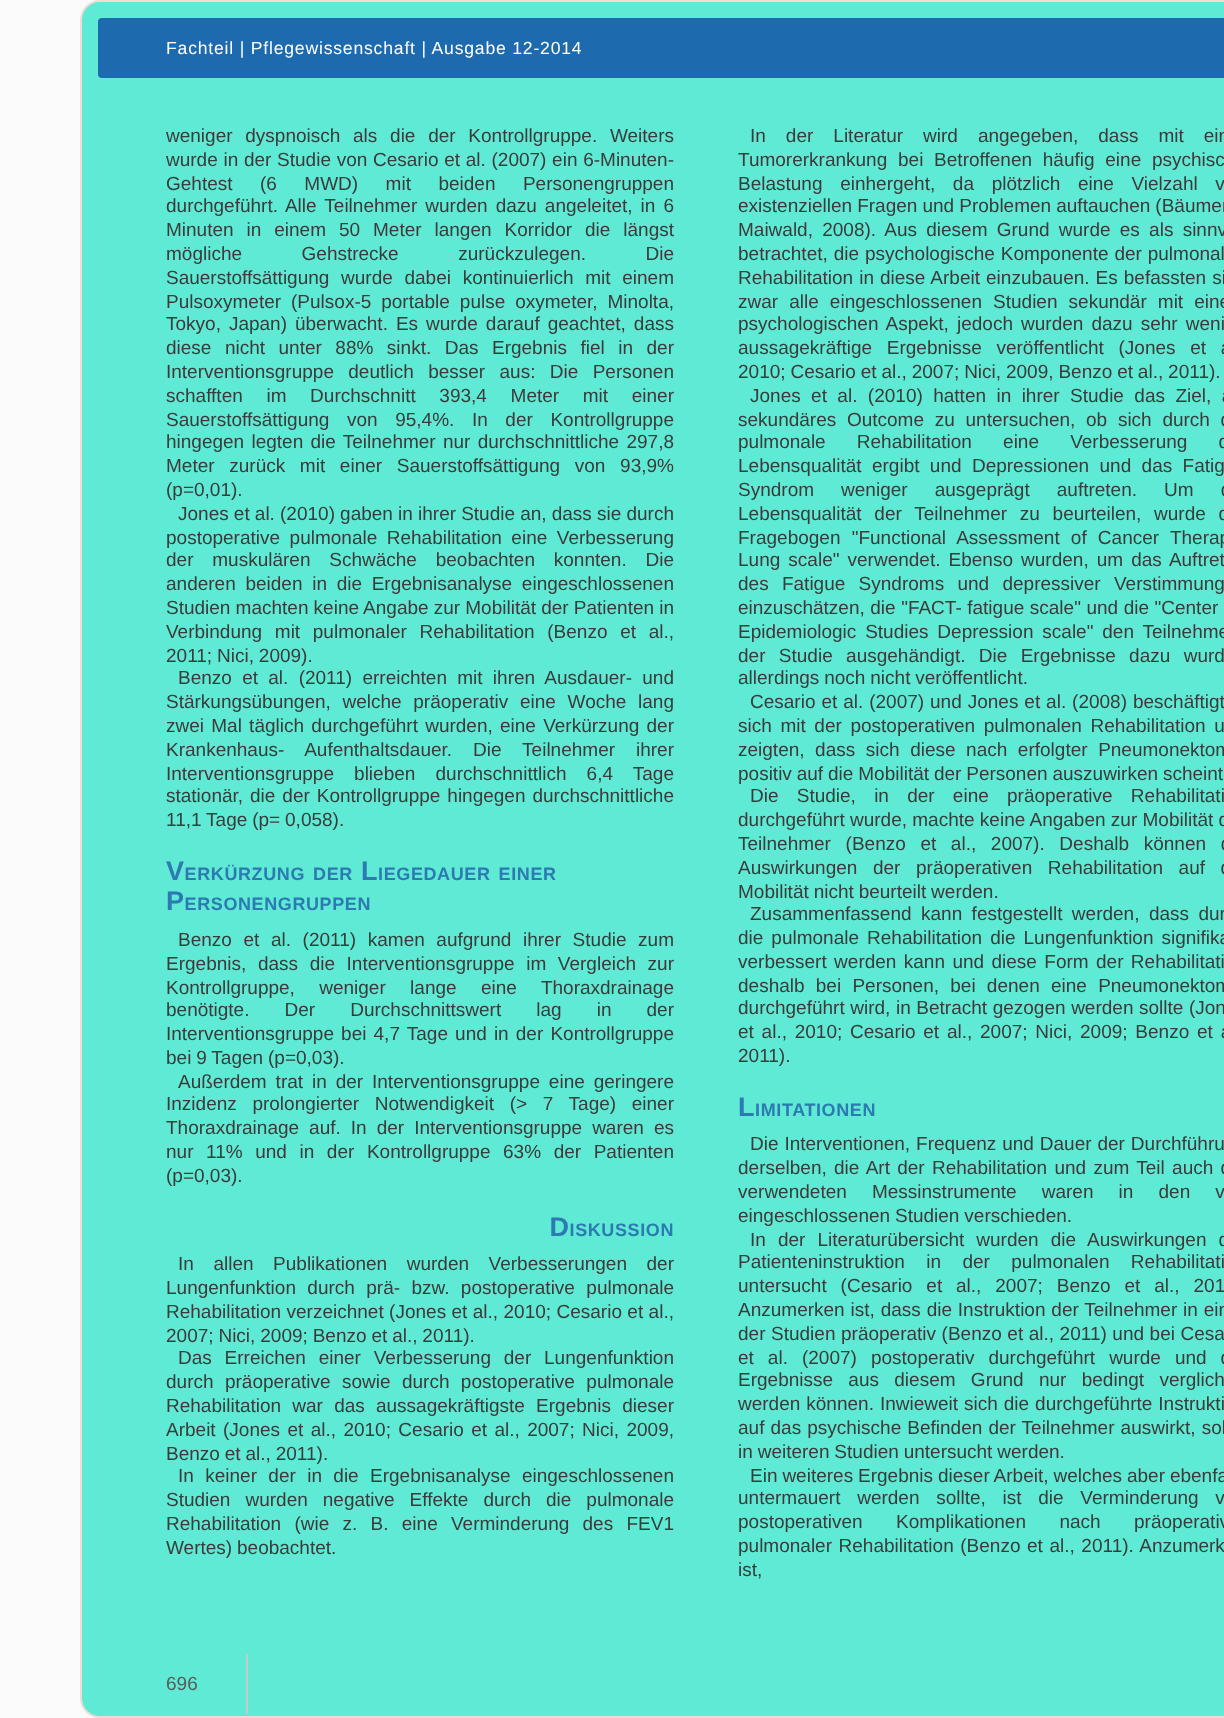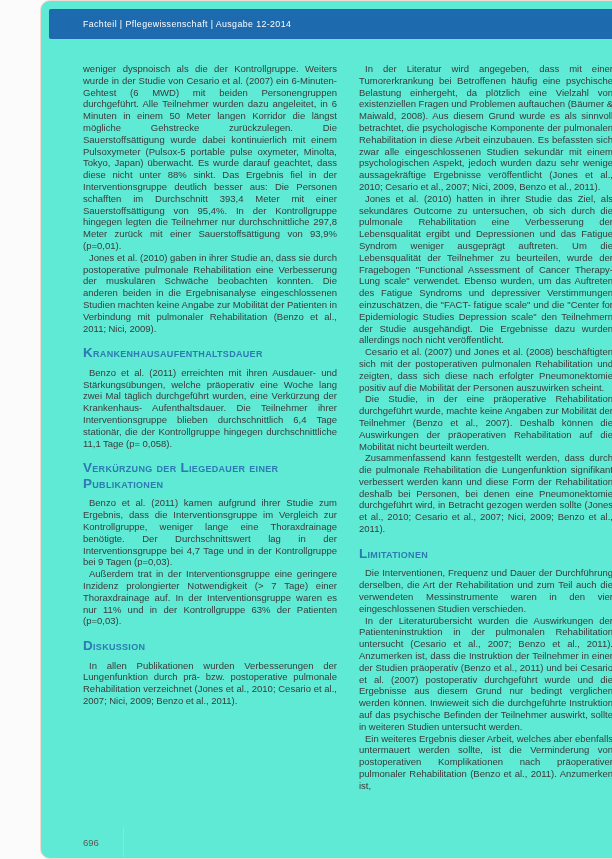--- a/index.html
+++ b/index.html
@@ -23,21 +23,21 @@
   }
   .topbar-text{
     color:#ffffff;
     font-size:8.8px;
     letter-spacing:0.4px;
   }
   .content{
     position:absolute;
     top:62px;left:42px;right:42px;
     display:flex;
-    gap:22px;
+    gap:32px;
   }
   .col{
     width:254px;
     flex:0 0 254px;
   }
   .p{
     margin:0;
     font-size:9.5px;
     line-height:11.8px;
     text-align:justify;
@@ -83,27 +83,28 @@
 <div class="page">
 
   <div class="topbar" style="background: rgb(29, 106, 174);">
     <span class="topbar-text">Fachteil | Pflegewissenschaft | Ausgabe 12-2014</span>
   </div>
 
   <div class="content">
     <div class="col">
         <p class="p no-indent">weniger dyspnoisch als die der Kontrollgruppe. Weiters wurde in der Studie von Cesario et al. (2007) ein 6-Minuten- Gehtest (6 MWD) mit beiden Personengruppen durchgeführt. Alle Teilnehmer wurden dazu angeleitet, in 6 Minuten in einem 50 Meter langen Korridor die längst mögliche Gehstrecke zurückzulegen. Die Sauerstoffsättigung wurde dabei kontinuierlich mit einem Pulsoxymeter (Pulsox-5 portable pulse oxymeter, Minolta, Tokyo, Japan) überwacht. Es wurde darauf geachtet, dass diese nicht unter 88% sinkt. Das Ergebnis fiel in der Interventionsgruppe deutlich besser aus: Die Personen schafften im Durchschnitt 393,4 Meter mit einer Sauerstoffsättigung von 95,4%. In der Kontrollgruppe hingegen legten die Teilnehmer nur durchschnittliche 297,8 Meter zurück mit einer Sauerstoffsättigung von 93,9% (p=0,01).</p>
         <p class="p">Jones et al. (2010) gaben in ihrer Studie an, dass sie durch postoperative pulmonale Rehabilitation eine Verbesserung der muskulären Schwäche beobachten konnten. Die anderen beiden in die Ergebnisanalyse eingeschlossenen Studien machten keine Angabe zur Mobilität der Patienten in Verbindung mit pulmonaler Rehabilitation (Benzo et al., 2011; Nici, 2009).</p>
-        <div class="heading" style="color: rgb(45, 122, 178);">Krankenhausaufenthaltsdauer</div>
         <p class="p">Benzo et al. (2011) erreichten mit ihren Ausdauer- und Stärkungsübungen, welche präoperativ eine Woche lang zwei Mal täglich durchgeführt wurden, eine Verkürzung der Krankenhaus- Aufenthaltsdauer. Die Teilnehmer ihrer Interventionsgruppe blieben durchschnittlich 6,4 Tage stationär, die der Kontrollgruppe hingegen durchschnittliche 11,1 Tage (p= 0,058).</p>
-        <div class="heading" style="color: rgb(45, 122, 178);">Verkürzung der Liegedauer einer Publikationen</div>
+        <div class="heading" style="color: rgb(45, 122, 178);">Verkürzung der Liegedauer einer Personengruppen</div>
         <p class="p">Benzo et al. (2011) kamen aufgrund ihrer Studie zum Ergebnis, dass die Interventionsgruppe im Vergleich zur Kontrollgruppe, weniger lange eine Thoraxdrainage benötigte. Der Durchschnittswert lag in der Interventionsgruppe bei 4,7 Tage und in der Kontrollgruppe bei 9 Tagen (p=0,03).</p>
         <p class="p">Außerdem trat in der Interventionsgruppe eine geringere Inzidenz prolongierter Notwendigkeit (&gt; 7 Tage) einer Thoraxdrainage auf. In der Interventionsgruppe waren es nur 11% und in der Kontrollgruppe 63% der Patienten (p=0,03).</p>
-        <div class="heading" style="color: rgb(45, 122, 178);">Diskussion</div>
+        <div class="heading" style="color: rgb(45, 122, 178); text-align: right;">Diskussion</div>
         <p class="p">In allen Publikationen wurden Verbesserungen der Lungenfunktion durch prä- bzw. postoperative pulmonale Rehabilitation verzeichnet (Jones et al., 2010; Cesario et al., 2007; Nici, 2009; Benzo et al., 2011).</p>
+        <p class="p">Das Erreichen einer Verbesserung der Lungenfunktion durch präoperative sowie durch postoperative pulmonale Rehabilitation war das aussagekräftigste Ergebnis dieser Arbeit (Jones et al., 2010; Cesario et al., 2007; Nici, 2009, Benzo et al., 2011).</p>
+        <p class="p">In keiner der in die Ergebnisanalyse eingeschlossenen Studien wurden negative Effekte durch die pulmonale Rehabilitation (wie z. B. eine Verminderung des FEV1 Wertes) beobachtet.</p>
       </div>
     <div class="col">
         <p class="p">In der Literatur wird angegeben, dass mit einer Tumorerkrankung bei Betroffenen häufig eine psychische Belastung einhergeht, da plötzlich eine Vielzahl von existenziellen Fragen und Problemen auftauchen (Bäumer &amp; Maiwald, 2008). Aus diesem Grund wurde es als sinnvoll betrachtet, die psychologische Komponente der pulmonalen Rehabilitation in diese Arbeit einzubauen. Es befassten sich zwar alle eingeschlossenen Studien sekundär mit einem psychologischen Aspekt, jedoch wurden dazu sehr wenige aussagekräftige Ergebnisse veröffentlicht (Jones et al., 2010; Cesario et al., 2007; Nici, 2009, Benzo et al., 2011).</p>
         <p class="p">Jones et al. (2010) hatten in ihrer Studie das Ziel, als sekundäres Outcome zu untersuchen, ob sich durch die pulmonale Rehabilitation eine Verbesserung der Lebensqualität ergibt und Depressionen und das Fatigue Syndrom weniger ausgeprägt auftreten. Um die Lebensqualität der Teilnehmer zu beurteilen, wurde der Fragebogen "Functional Assessment of Cancer Therapy- Lung scale" verwendet. Ebenso wurden, um das Auftreten des Fatigue Syndroms und depressiver Verstimmungen einzuschätzen, die "FACT- fatigue scale" und die "Center for Epidemiologic Studies Depression scale" den Teilnehmern der Studie ausgehändigt. Die Ergebnisse dazu wurden allerdings noch nicht veröffentlicht.</p>
         <p class="p">Cesario et al. (2007) und Jones et al. (2008) beschäftigten sich mit der postoperativen pulmonalen Rehabilitation und zeigten, dass sich diese nach erfolgter Pneumonektomie positiv auf die Mobilität der Personen auszuwirken scheint.</p>
         <p class="p">Die Studie, in der eine präoperative Rehabilitation durchgeführt wurde, machte keine Angaben zur Mobilität der Teilnehmer (Benzo et al., 2007). Deshalb können die Auswirkungen der präoperativen Rehabilitation auf die Mobilität nicht beurteilt werden.</p>
         <p class="p">Zusammenfassend kann festgestellt werden, dass durch die pulmonale Rehabilitation die Lungenfunktion signifikant verbessert werden kann und diese Form der Rehabilitation deshalb bei Personen, bei denen eine Pneumonektomie durchgeführt wird, in Betracht gezogen werden sollte (Jones et al., 2010; Cesario et al., 2007; Nici, 2009; Benzo et al., 2011).</p>
         <div class="heading" style="color: rgb(45, 122, 178);">Limitationen</div>
         <p class="p">Die Interventionen, Frequenz und Dauer der Durchführung derselben, die Art der Rehabilitation und zum Teil auch die verwendeten Messinstrumente waren in den vier eingeschlossenen Studien verschieden.</p>
         <p class="p">In der Literaturübersicht wurden die Auswirkungen der Patienteninstruktion in der pulmonalen Rehabilitation untersucht (Cesario et al., 2007; Benzo et al., 2011). Anzumerken ist, dass die Instruktion der Teilnehmer in einer der Studien präoperativ (Benzo et al., 2011) und bei Cesario et al. (2007) postoperativ durchgeführt wurde und die Ergebnisse aus diesem Grund nur bedingt verglichen werden können. Inwieweit sich die durchgeführte Instruktion auf das psychische Befinden der Teilnehmer auswirkt, sollte in weiteren Studien untersucht werden.</p>

